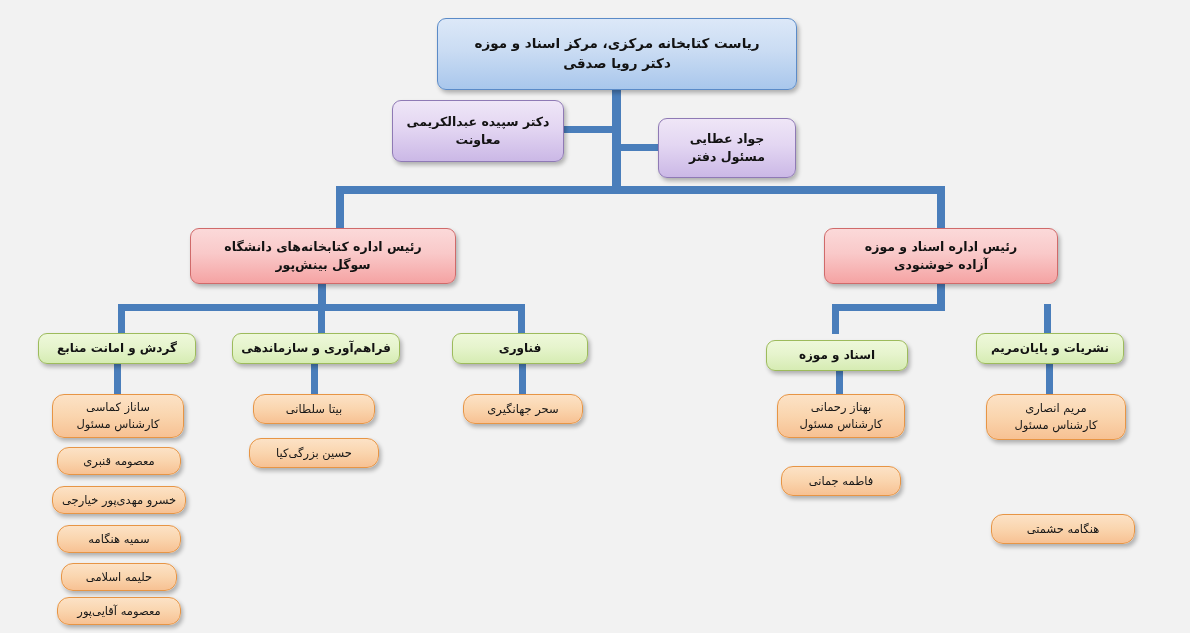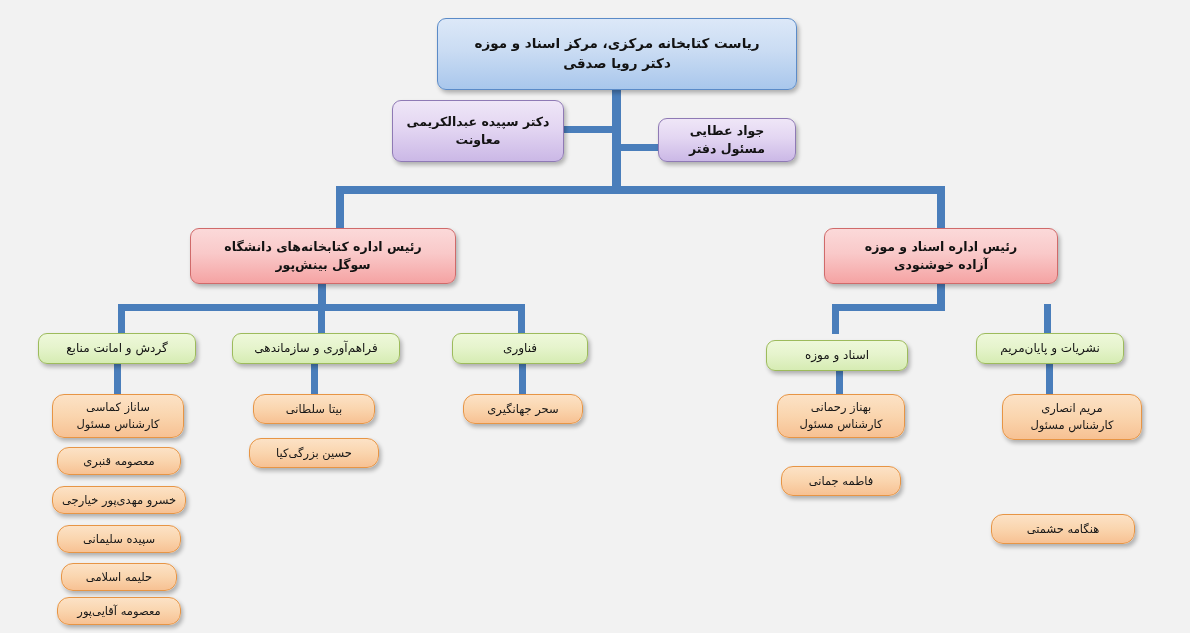--- a/index.html
+++ b/index.html
@@ -75,21 +75,21 @@
     font-size: 12.5px;
     font-weight: bold;
     color: #121212;
   }
 
   
   .n-green {
     background: linear-gradient(to bottom, #eef8da 0%, #e6f4cd 45%, #d6ecb3 100%);
     border: 1.5px solid #9dbb5c;
     font-size: 12px;
-    font-weight: normal;
+    font-weight: bold;
     color: #121212;
   }
 
   
   .n-orange {
     background: linear-gradient(to bottom, #fce2c6 0%, #fad5ae 50%, #f7c193 100%);
     border: 1.2px solid #e79545;
     font-size: 11.5px;
     font-weight: normal;
     color: #171717;
@@ -135,21 +135,21 @@
   <div class="node n-root" style="left:437px; top:18px; width:360px; height:72px;">
     <span class="ln">ریاست کتابخانه مرکزی، مرکز اسناد و موزه</span>
     <span class="ln">دکتر رویا صدقی</span>
   </div>
 
   <div class="node n-purple" style="left:392px; top:100px; width:172px; height:62px;">
     <span class="ln">دکتر سپیده عبدالکریمی</span>
     <span class="ln">معاونت</span>
   </div>
 
-  <div class="node n-purple" style="left:658px; top:118px; width:138px; height:44px;">
+  <div class="node n-purple" style="left:658px; top:118px; width:138px; height:60px;">
     <span class="ln">جواد عطایی</span>
     <span class="ln">مسئول دفتر</span>
   </div>
 
   <div class="node n-pink" style="left:190px; top:228px; width:266px; height:56px;">
     <span class="ln">رئیس اداره کتابخانه‌های دانشگاه</span>
     <span class="ln">سوگل بینش‌پور</span>
   </div>
 
   <div class="node n-pink" style="left:824px; top:228px; width:234px; height:56px;">
@@ -181,21 +181,21 @@
     <span class="ln">ساناز کماسی</span>
     <span class="ln">کارشناس مسئول</span>
   </div>
   <div class="node n-orange" style="left:57px; top:447px; width:124px; height:28px;">
     <span class="ln">معصومه قنبری</span>
   </div>
   <div class="node n-orange" style="left:52px; top:486px; width:134px; height:28px;">
     <span class="ln">خسرو مهدی‌پور خیارجی</span>
   </div>
   <div class="node n-orange" style="left:57px; top:525px; width:124px; height:28px;">
-    <span class="ln">سپیده سلیمانی</span>
+    <span class="ln">سمیه هنگامه</span>
   </div>
   <div class="node n-orange" style="left:61px; top:563px; width:116px; height:28px;">
     <span class="ln">حلیمه اسلامی</span>
   </div>
   <div class="node n-orange" style="left:57px; top:597px; width:124px; height:28px;">
     <span class="ln">معصومه آقایی‌پور</span>
   </div>
 
   <div class="node n-orange" style="left:253px; top:394px; width:122px; height:30px;">
     <span class="ln">بیتا سلطانی</span>
@@ -209,21 +209,21 @@
   </div>
 
   <div class="node n-orange" style="left:777px; top:394px; width:128px; height:44px;">
     <span class="ln">بهناز رحمانی</span>
     <span class="ln">کارشناس مسئول</span>
   </div>
   <div class="node n-orange" style="left:781px; top:466px; width:120px; height:30px;">
     <span class="ln">فاطمه جمانی</span>
   </div>
 
-  <div class="node n-orange" style="left:986px; top:394px; width:140px; height:46px;margin-left:16px;">
+  <div class="node n-orange" style="left:986px; top:394px; width:140px; height:46px;">
     <span class="ln">مریم انصاری</span>
     <span class="ln">کارشناس مسئول</span>
   </div>
   <div class="node n-orange" style="left:991px; top:514px; width:144px; height:30px;">
     <span class="ln">هنگامه حشمتی</span>
   </div>
 
 </div>
 
 </body></html>

